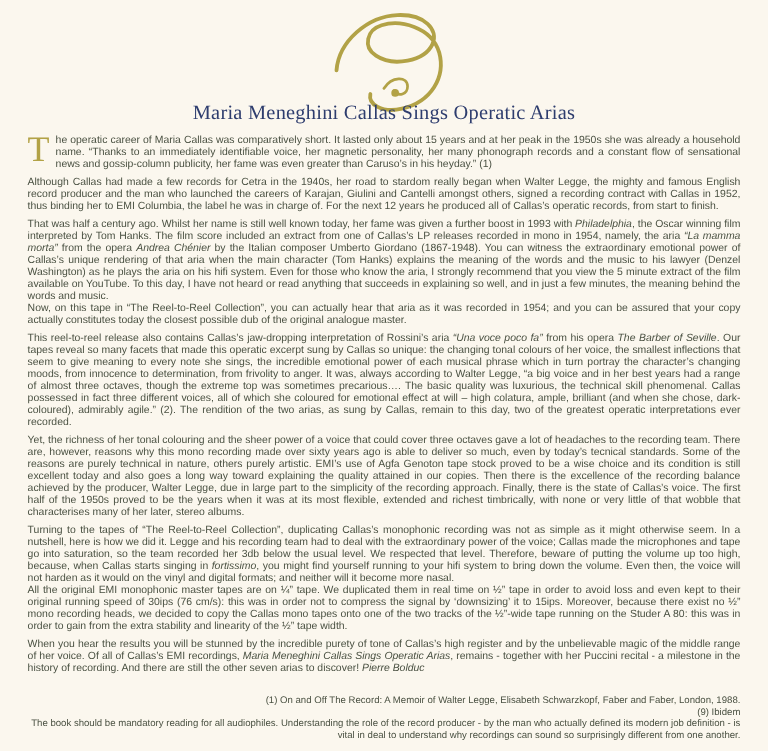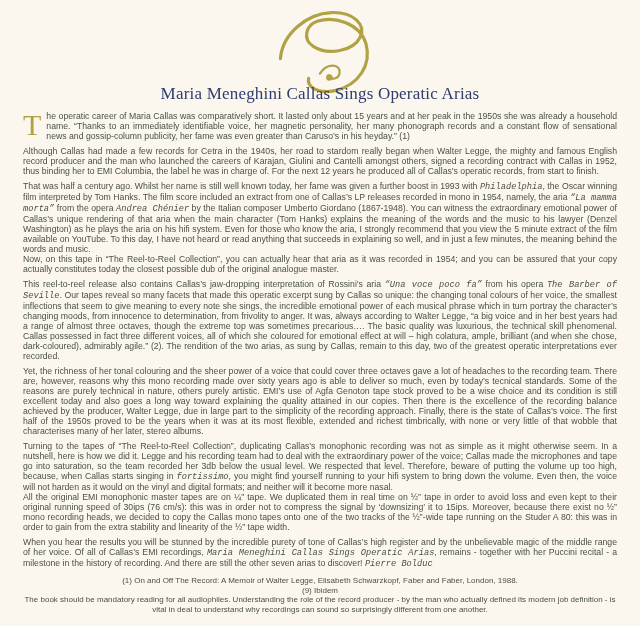--- a/index.html
+++ b/index.html
@@ -54,27 +54,27 @@
   .dropcap {
     float: left;
     font-family: "Liberation Serif", serif;
     font-size: 30px;
     line-height: 25px;
     color: var(--gold, #ab9c42);
     padding: 1px 5px 0 0;
     font-weight: 400;
   }
 
-  em { font-style: italic; font-family: Liberation Mono, monospace; }
+  em { font-style: italic; }
 
   .footnotes {
-    margin-top: 7px;
+    margin-top: 18px;
     font-size: 8px;
     line-height: 9.6px;
-    text-align: center;
+    text-align: right;
   }
   .footnotes p { margin: 0; }
 </style>
 </head>
 <body>
 
 <div class="page">
 
   <svg class="monogram" viewBox="0 0 110 100" fill="none" xmlns="http://www.w3.org/2000/svg">
     <path class="gold-stroke" d="M 6 56

